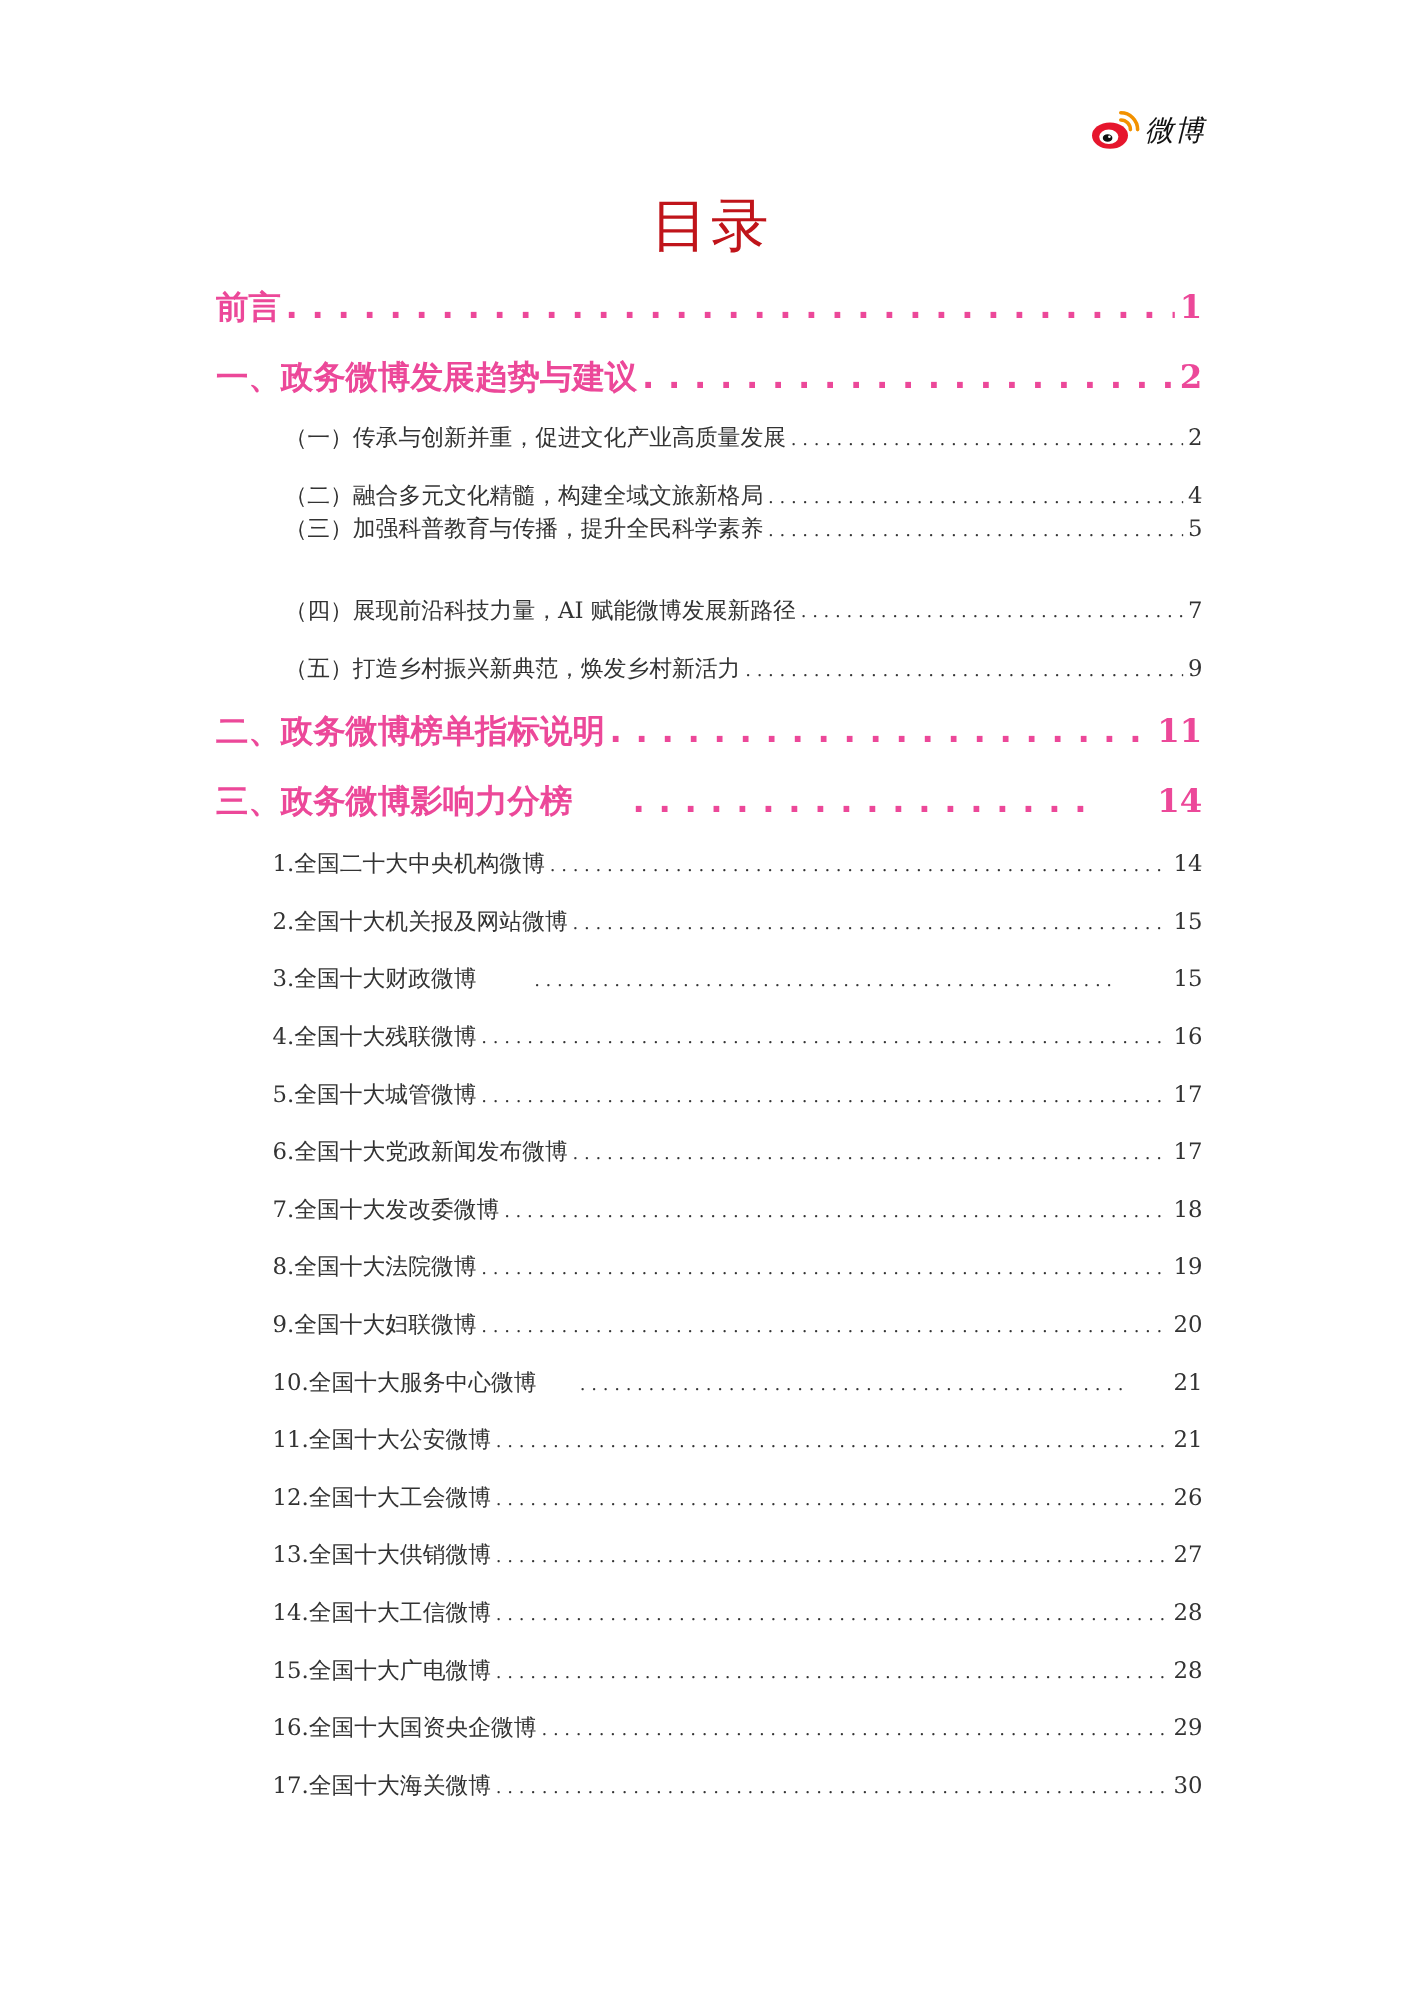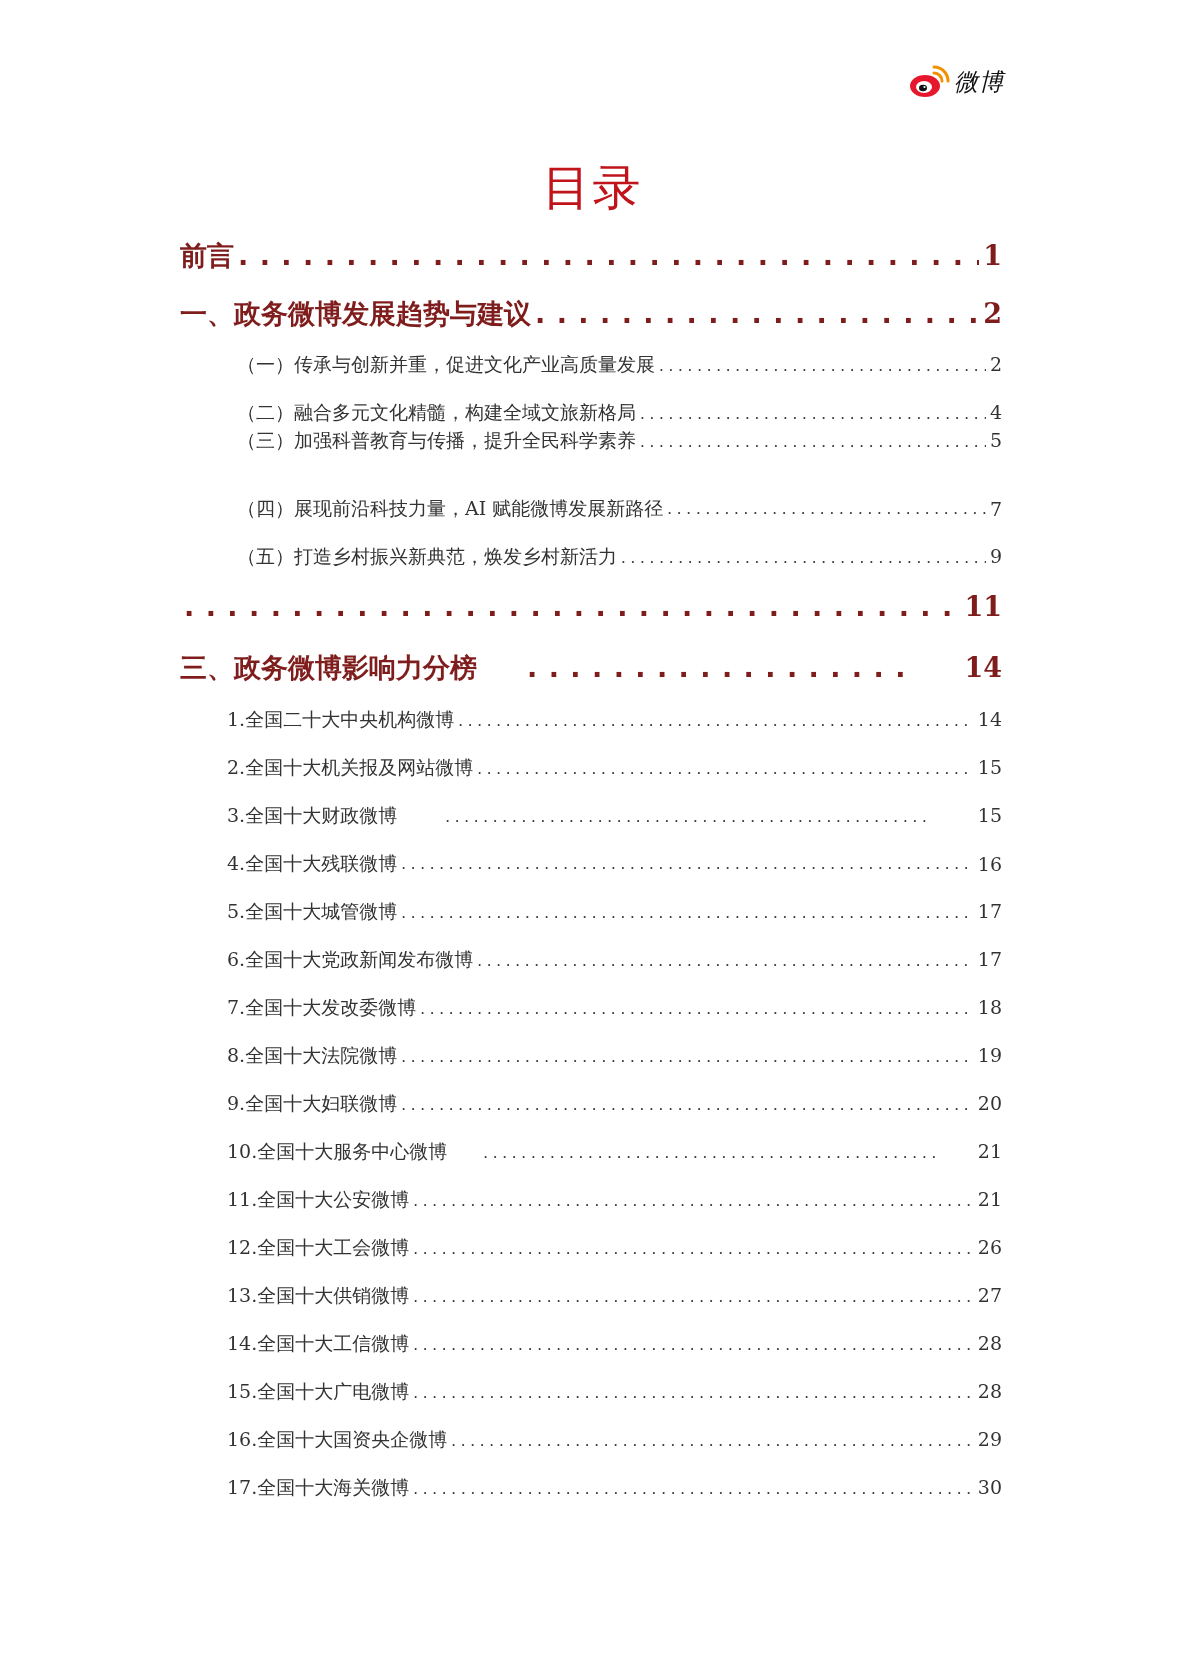--- a/index.html
+++ b/index.html
@@ -1,32 +1,32 @@
 <!DOCTYPE html>
 <html><head>
 <meta charset="utf-8">
 <style>
   html, body { margin: 0; padding: 0; background: #ffffff; }
   body { width: 1185px; height: 1678px; position: relative; overflow: hidden;
          font-family: "DejaVu Serif", "Liberation Serif", serif; color: #222; }
-  .logo { position: absolute; left: 908px; top: 61px; height: 42px; display: flex; align-items: center; }
+  .logo { position: absolute; left: 908px; top: 88px; height: 42px; display: flex; align-items: center; }
   .logo svg { display: block; }
   .logo-text { font-family: "DejaVu Sans", sans-serif; font-style: italic; font-size: 24px; color: #111; margin-left: 4px; letter-spacing: 1px; }
   .title { position: absolute; left: 0; width: 1185px; top: 140px; text-align: center;
            font-family: "DejaVu Serif", serif; font-size: 48px; color: #c0141a; letter-spacing: 2px; margin-top: 16px; }
   .toc { position: absolute; left: 0; top: 0; width: 1185px; }
   .entry { position: absolute; display: flex; align-items: baseline; white-space: nowrap; }
   .entry .label { flex: 0 0 auto; }
   .entry .leader { flex: 1 1 auto; overflow: hidden; margin: 0 4px; }
   .entry .leader::before {
     content: ". . . . . . . . . . . . . . . . . . . . . . . . . . . . . . . . . . . . . . . . . . . . . . . . . . . . . . . . . . . . . . . . . . . . . . . . . . . . . . . . . . . . . . . . . . . . . . . . . . . . . . . . . . . . . . . . . . . . . . . . . . . . . . . . . . . . . . . . . . . . ";
     white-space: nowrap;
   }
   .entry .page { flex: 0 0 auto; text-align: right; }
-  .lvl1 { left: 180px; width: 822px; font-family: "DejaVu Sans", sans-serif; font-weight: bold; font-size: 27px; color: #7f1d1d; }
+  .lvl1 { left: 180px; width: 822px; font-family: "DejaVu Sans", sans-serif; font-weight: bold; font-size: 27px; color: #ec4899; }
   .lvl1 .leader { font-weight: bold; letter-spacing: 1px; }
   .lvl1 .page { font-family: "DejaVu Serif", serif; font-weight: bold; }
   .lvl2 { left: 237px; width: 765px; font-size: 19px; color: #333; }
   .lvl2 .leader { letter-spacing: 0px; font-size: 15px; }
   .lvl3 { left: 227px; width: 775px; font-size: 19px; color: #333; }
   .lvl3 .leader { letter-spacing: 0px; font-size: 15px; }
 </style>
 </head>
 <body>
 
@@ -77,20 +77,21 @@
     <span class="leader"></span>
     <span class="page">7</span>
   </div>
   <div class="entry lvl2" style="top:544px;">
     <span class="label">（五）打造乡村振兴新典范，焕发乡村新活力</span>
     <span class="leader"></span>
     <span class="page">9</span>
   </div>
 
   <div class="entry lvl1" style="top:591px;">
+    <span class="label">二、政务微博榜单指标说明</span>
     <span class="leader"></span>
     <span class="page">11</span>
   </div>
   <div class="entry lvl1" style="top:650px;gap:46px;">
     <span class="label">三、政务微博影响力分榜</span>
     <span class="leader"></span>
     <span class="page">14</span>
   </div>
 
   <div class="entry lvl3" style="top:707px;">

